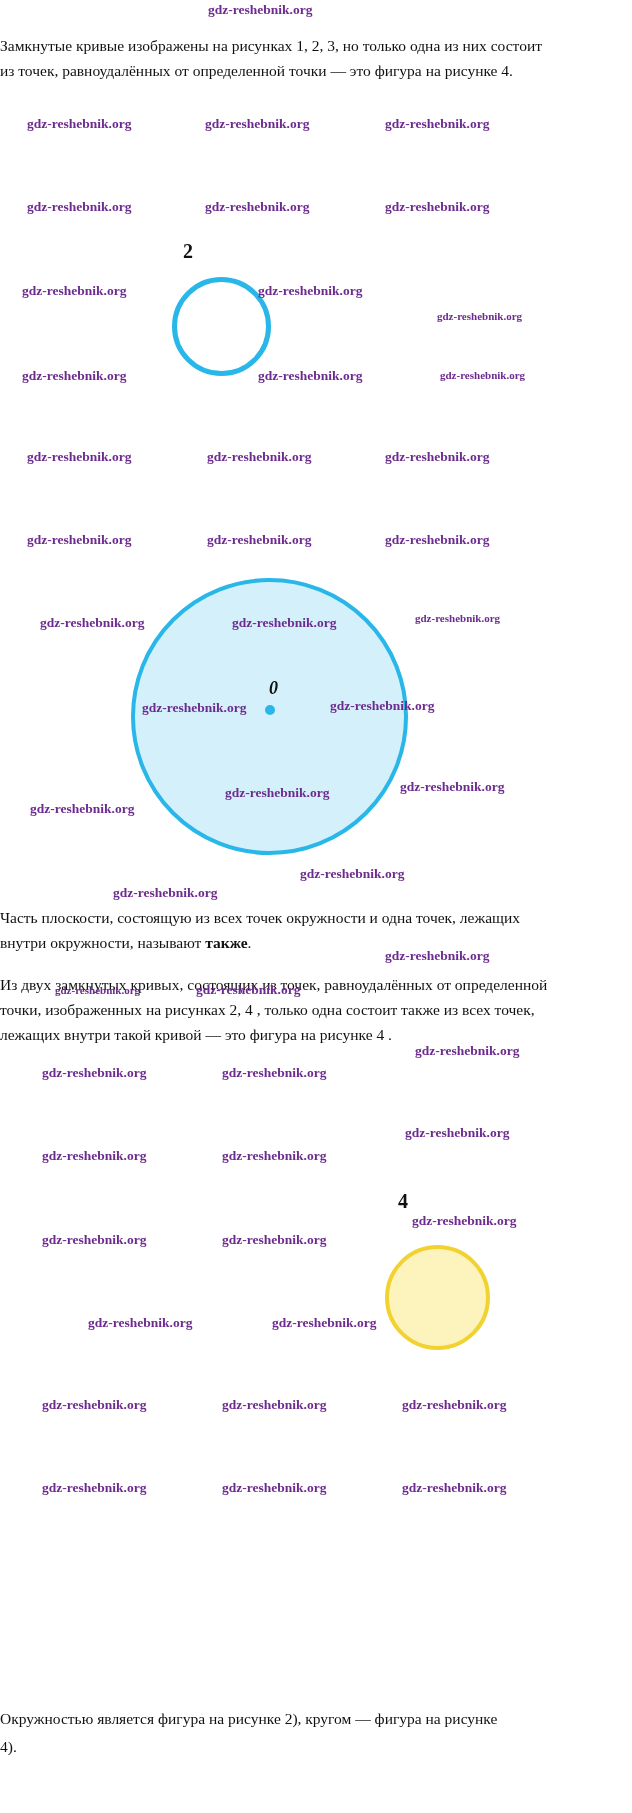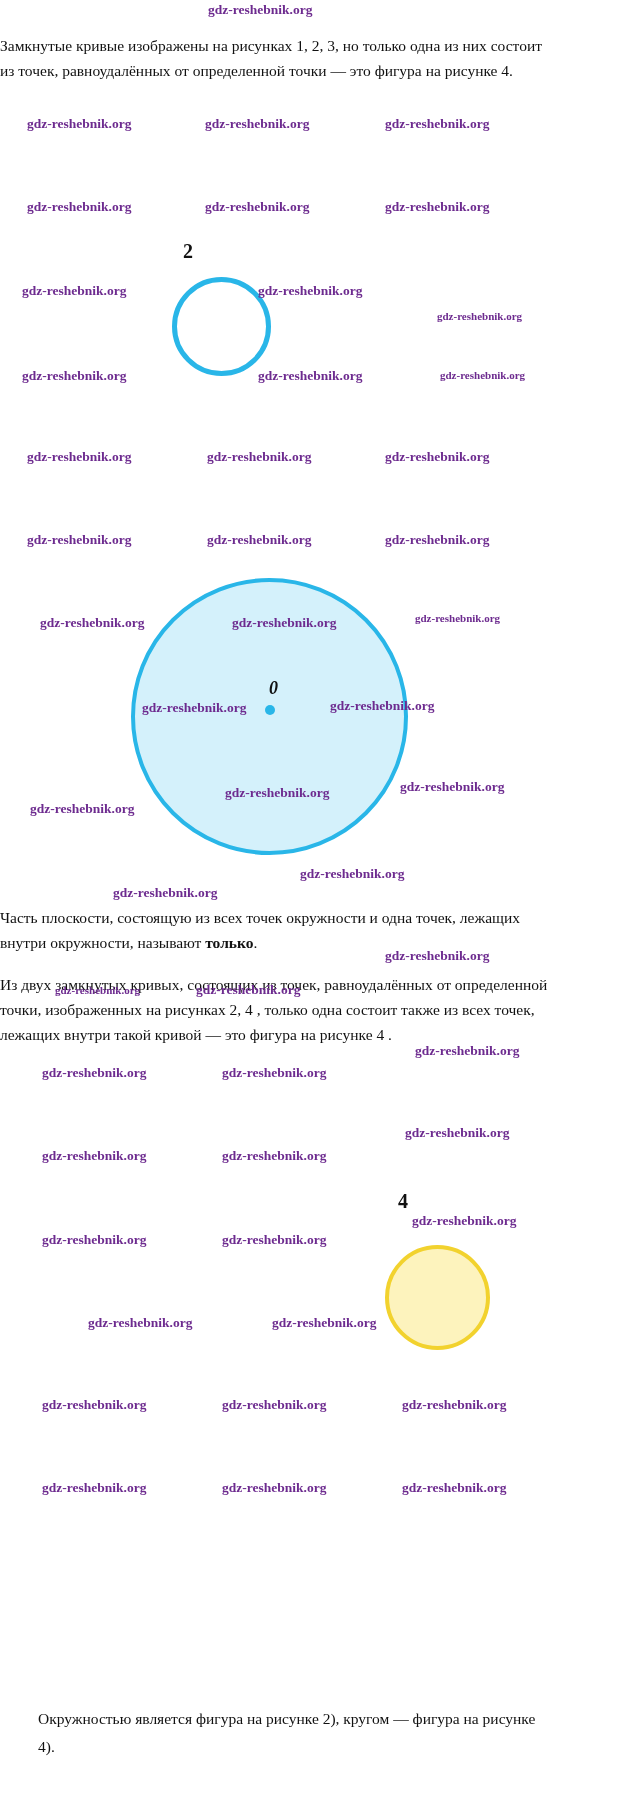--- a/index.html
+++ b/index.html
@@ -115,30 +115,30 @@
 
   <div class="fig-label" style="left:183px; top:240px;">2</div>
 
   <div class="circle-outline circle-small"></div>
 
   <div class="circle-outline circle-big"></div>
   <div class="center-dot"></div>
   <div class="center-label">0</div>
 
   <div class="para" style="left:0px; top:905px; width:560px;">
-    <span>Часть плоскости, состоящую из всех точек окружности и одна точек, лежащих внутри окружности, называют </span><b>только</b><span>.</span>
+    <span>Часть плоскости, состоящую из всех точек окружности и одна точек, лежащих внутри окружности, называют </span><b>также</b><span>.</span>
   </div>
 
   <div class="para" style="left:0px; top:972px; width:560px;font-family:Liberation Serif, serif;">Из двух замкнутых кривых, состоящих из точек, равноудалённых от определенной точки, изображенных на рисунках 2, 4 , только одна состоит также из всех точек, лежащих внутри такой кривой — это фигура на рисунке 4 .</div>
 
   <div class="fig-label" style="left:398px; top:1190px;">4</div>
 
   <div class="circle-outline circle-yellow"></div>
 
-  <div class="bottom-text" style="left:0px; top:1705px; width:500px;padding-left:38px;">Окружностью является фигура на рисунке 2), кругом — фигура на рисунке 4).</div>
+  <div class="bottom-text" style="left:0px; top:1705px; width:500px;">Окружностью является фигура на рисунке 2), кругом — фигура на рисунке 4).</div>
 
   <div id="watermark-layer">
       <div class="wm" style="left: 208px; top: 2px;">gdz-reshebnik.org</div>
       <div class="wm" style="left: 27px; top: 116px;">gdz-reshebnik.org</div>
       <div class="wm" style="left: 205px; top: 116px;">gdz-reshebnik.org</div>
       <div class="wm" style="left: 385px; top: 116px;">gdz-reshebnik.org</div>
       <div class="wm" style="left: 27px; top: 199px;">gdz-reshebnik.org</div>
       <div class="wm" style="left: 205px; top: 199px;">gdz-reshebnik.org</div>
       <div class="wm" style="left: 385px; top: 199px;">gdz-reshebnik.org</div>
       <div class="wm" style="left: 22px; top: 283px;">gdz-reshebnik.org</div>

